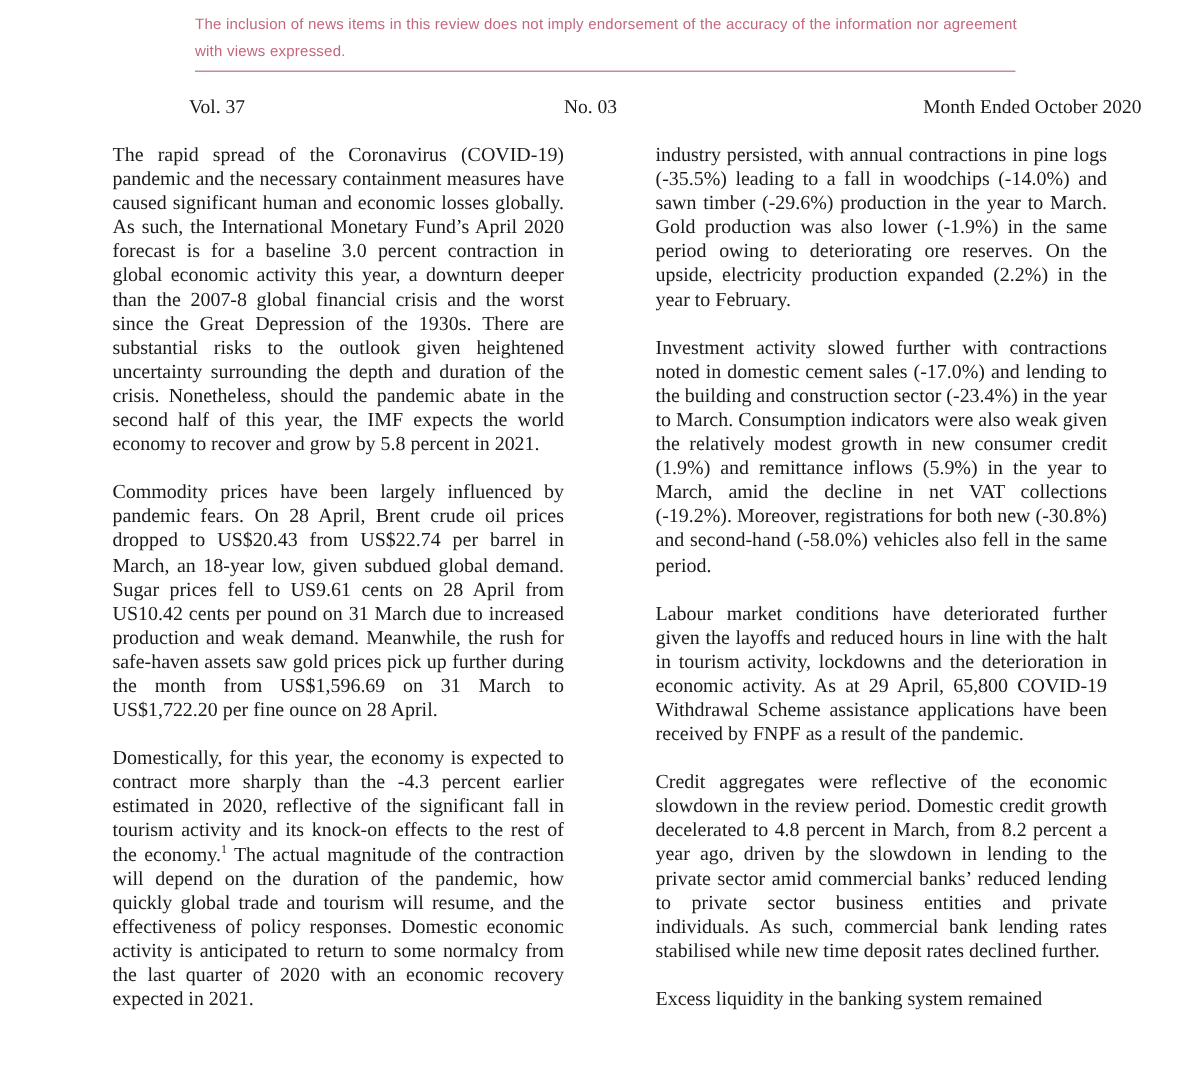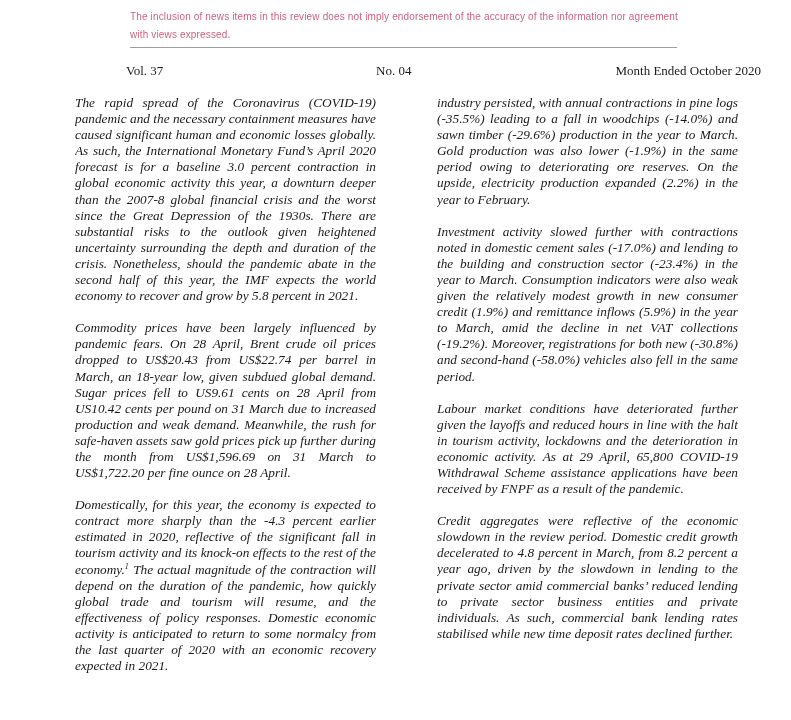--- a/index.html
+++ b/index.html
@@ -24,39 +24,40 @@
     .masthead span { position: absolute; top: 0; white-space: nowrap; }
     .vol { left: 0; }
     .no { left: 250px; }
     .month { right: 0; }
     .col {
       position: absolute; top: 95px; width: 301px; height: 625px; overflow: hidden;
       font-size: 13.3px; line-height: 16.1px; text-align: justify; hyphens: none;
     }
     .col-left { left: 75px; }
     .col-right { left: 437px; }
-    .col p { margin: 0 0 16px 0; font-style: italic; }
+    .col p { margin: 0 0 16px 0; }
     sup { font-size: 8px; line-height: 0; vertical-align: super; }
   </style>
 </head>
 <body>
 
 <div class="banner">The inclusion of news items in this review does not imply endorsement of the accuracy of the information nor agreement with views expressed.</div>
 <div class="banner-rule"></div>
 
 <div class="masthead">
   <span class="vol">Vol. 37</span>
-  <span class="no">No. 04</span>
+  <span class="no">No. 03</span>
   <span class="month">Month Ended October 2020</span>
 </div>
 
 <div class="col col-left">
   <p>The rapid spread of the Coronavirus (COVID-19) pandemic and the necessary containment measures have caused significant human and economic losses globally.  As such, the International Monetary Fund’s April 2020 forecast is for a baseline 3.0 percent contraction in global economic activity this year, a downturn  deeper than the 2007-8 global financial crisis and the worst since the Great Depression of the 1930s.  There are substantial risks to the outlook given heightened uncertainty surrounding the depth and duration of the crisis.  Nonetheless, should the pandemic abate in the second half of this year, the IMF expects the world economy to recover and grow by 5.8 percent in 2021.</p>
   <p>Commodity prices have been largely influenced by pandemic fears.  On 28 April, Brent crude oil prices dropped to US$20.43 from US$22.74 per barrel in March, an 18-year low, given subdued global demand.  Sugar prices fell to US9.61 cents on 28 April from US10.42 cents per pound on 31 March due to increased production and weak demand. Meanwhile, the rush for safe-haven assets saw gold prices pick up further during the month from US$1,596.69 on 31 March to US$1,722.20 per fine ounce on 28 April.</p>
   <p><span>Domestically, for this year, the economy is expected to contract more sharply than the -4.3 percent earlier estimated in 2020, reflective of the significant fall in tourism activity and its knock-on effects to the rest of the economy.</span><sup>1</sup><span>  The actual magnitude of the contraction will depend on the duration of the pandemic, how quickly global trade and tourism will resume, and the effectiveness of policy responses. Domestic economic activity is anticipated to return to some normalcy from the last quarter of 2020 with an economic recovery expected in 2021.</span></p>
 </div>
 
 <div class="col col-right">
   <p>industry persisted, with annual contractions in pine logs (-35.5%) leading to a fall in woodchips (-14.0%) and sawn timber (-29.6%) production in the year to March.  Gold production was also lower (-1.9%) in the same period owing to deteriorating ore reserves.  On the upside, electricity production expanded (2.2%) in the year to February.</p>
   <p>Investment activity slowed further with contractions noted in domestic cement sales (-17.0%) and lending to the building and construction sector (-23.4%) in the year to March.  Consumption indicators were also weak given the relatively modest growth in new consumer credit (1.9%) and remittance inflows (5.9%) in the year to March,  amid the decline in net VAT collections (-19.2%).  Moreover, registrations for both new (-30.8%) and second-hand (-58.0%) vehicles also fell in the same period.</p>
   <p>Labour market conditions have deteriorated further given the layoffs and reduced hours in line with the halt in tourism activity, lockdowns and the deterioration in economic activity.  As at 29 April, 65,800 COVID-19 Withdrawal Scheme assistance applications have been received by FNPF as a result of the pandemic.</p>
   <p>Credit aggregates were reflective of the economic slowdown in the review period.  Domestic credit growth decelerated to 4.8 percent in March, from 8.2 percent a year ago, driven by the slowdown in lending to the private sector amid commercial banks’ reduced lending to private sector business entities and private individuals.  As such, commercial bank lending rates stabilised while new time deposit rates declined further.</p>
+  <p>Excess liquidity in the banking system remained</p>
 </div>
 
 </body></html>

